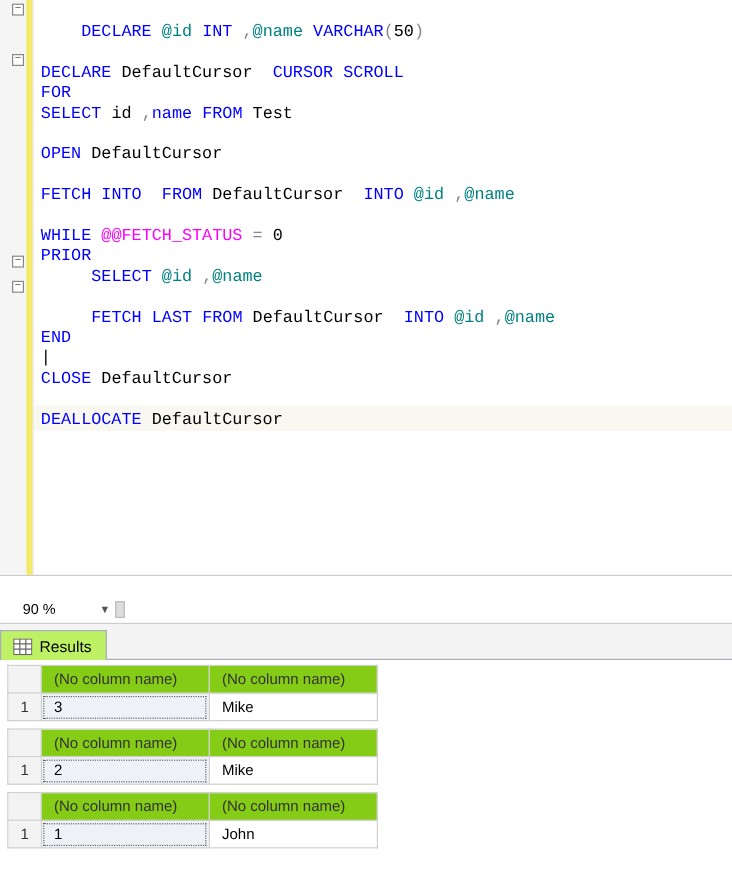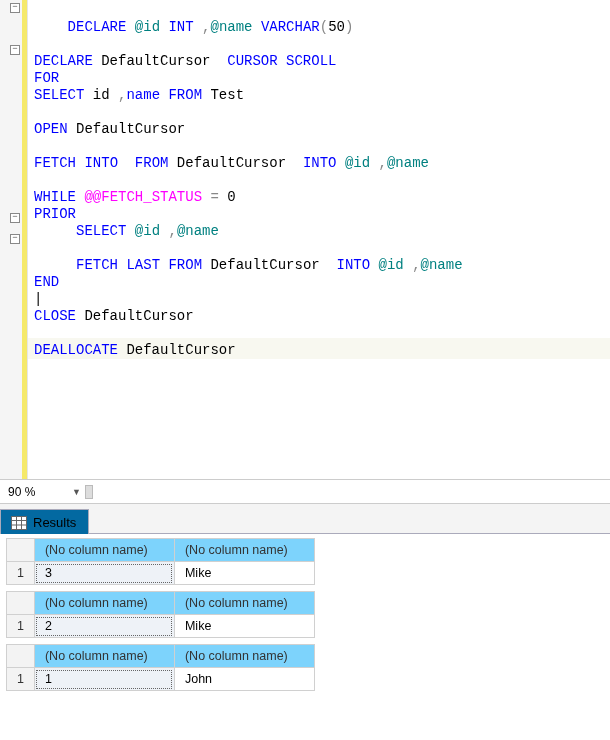--- a/index.html
+++ b/index.html
@@ -66,22 +66,23 @@
   .gray { color: #888; }
   .func { color: #ff00ff; text-align: right; }
   
   .zoom-bar {
     display: flex;
     align-items: center;
     height: 24px;
     font-family: "Segoe UI", Tahoma, sans-serif;
     font-size: 12px;
     border-bottom: 1px solid #ccc;
-    padding: 0 8px;
+    padding: 0 19px;
     gap: 4px;
+    margin-top: 16px;
   }
   .zoom-input {
     width: 60px;
     font-size: 12px;
     border: none;
     font-family: "Segoe UI", sans-serif;
   }
   .zoom-chevron {
     font-size: 9px;
     color: #555;
@@ -102,21 +103,21 @@
     height: 30px;
     align-items: flex-end;
   }
   .tab {
     display: flex;
     align-items: center;
     gap: 6px;
     padding: 5px 12px 4px 10px;
     border: 1px solid #aab;
     border-bottom: none;
-    background: #0369a1;
+    background: #bef264;
     margin-right: -1px;
     cursor: pointer;
     position: relative;
     top: 1px;
   }
   .tab.inactive {
     background: #eaeaea;
   }
   .tab-icon { width: 16px; height: 14px; }
   
@@ -129,21 +130,21 @@
     margin-bottom: 6px;
     font-size: 12.5px;
   }
   .result-grid th, .result-grid td {
     border: 1px solid #d0d0d0;
     padding: 4px 10px;
     text-align: left;
     background: #fff;
   }
   .result-grid th {
-    background: #7dd3fc;
+    background: #84cc16;
     font-weight: normal;
     color: #333;
   }
   .result-grid .rownum {
     background: #f3f3f3;
     width: 22px;
     text-align: center;
     color: #333;
   }
   .result-grid .corner {

